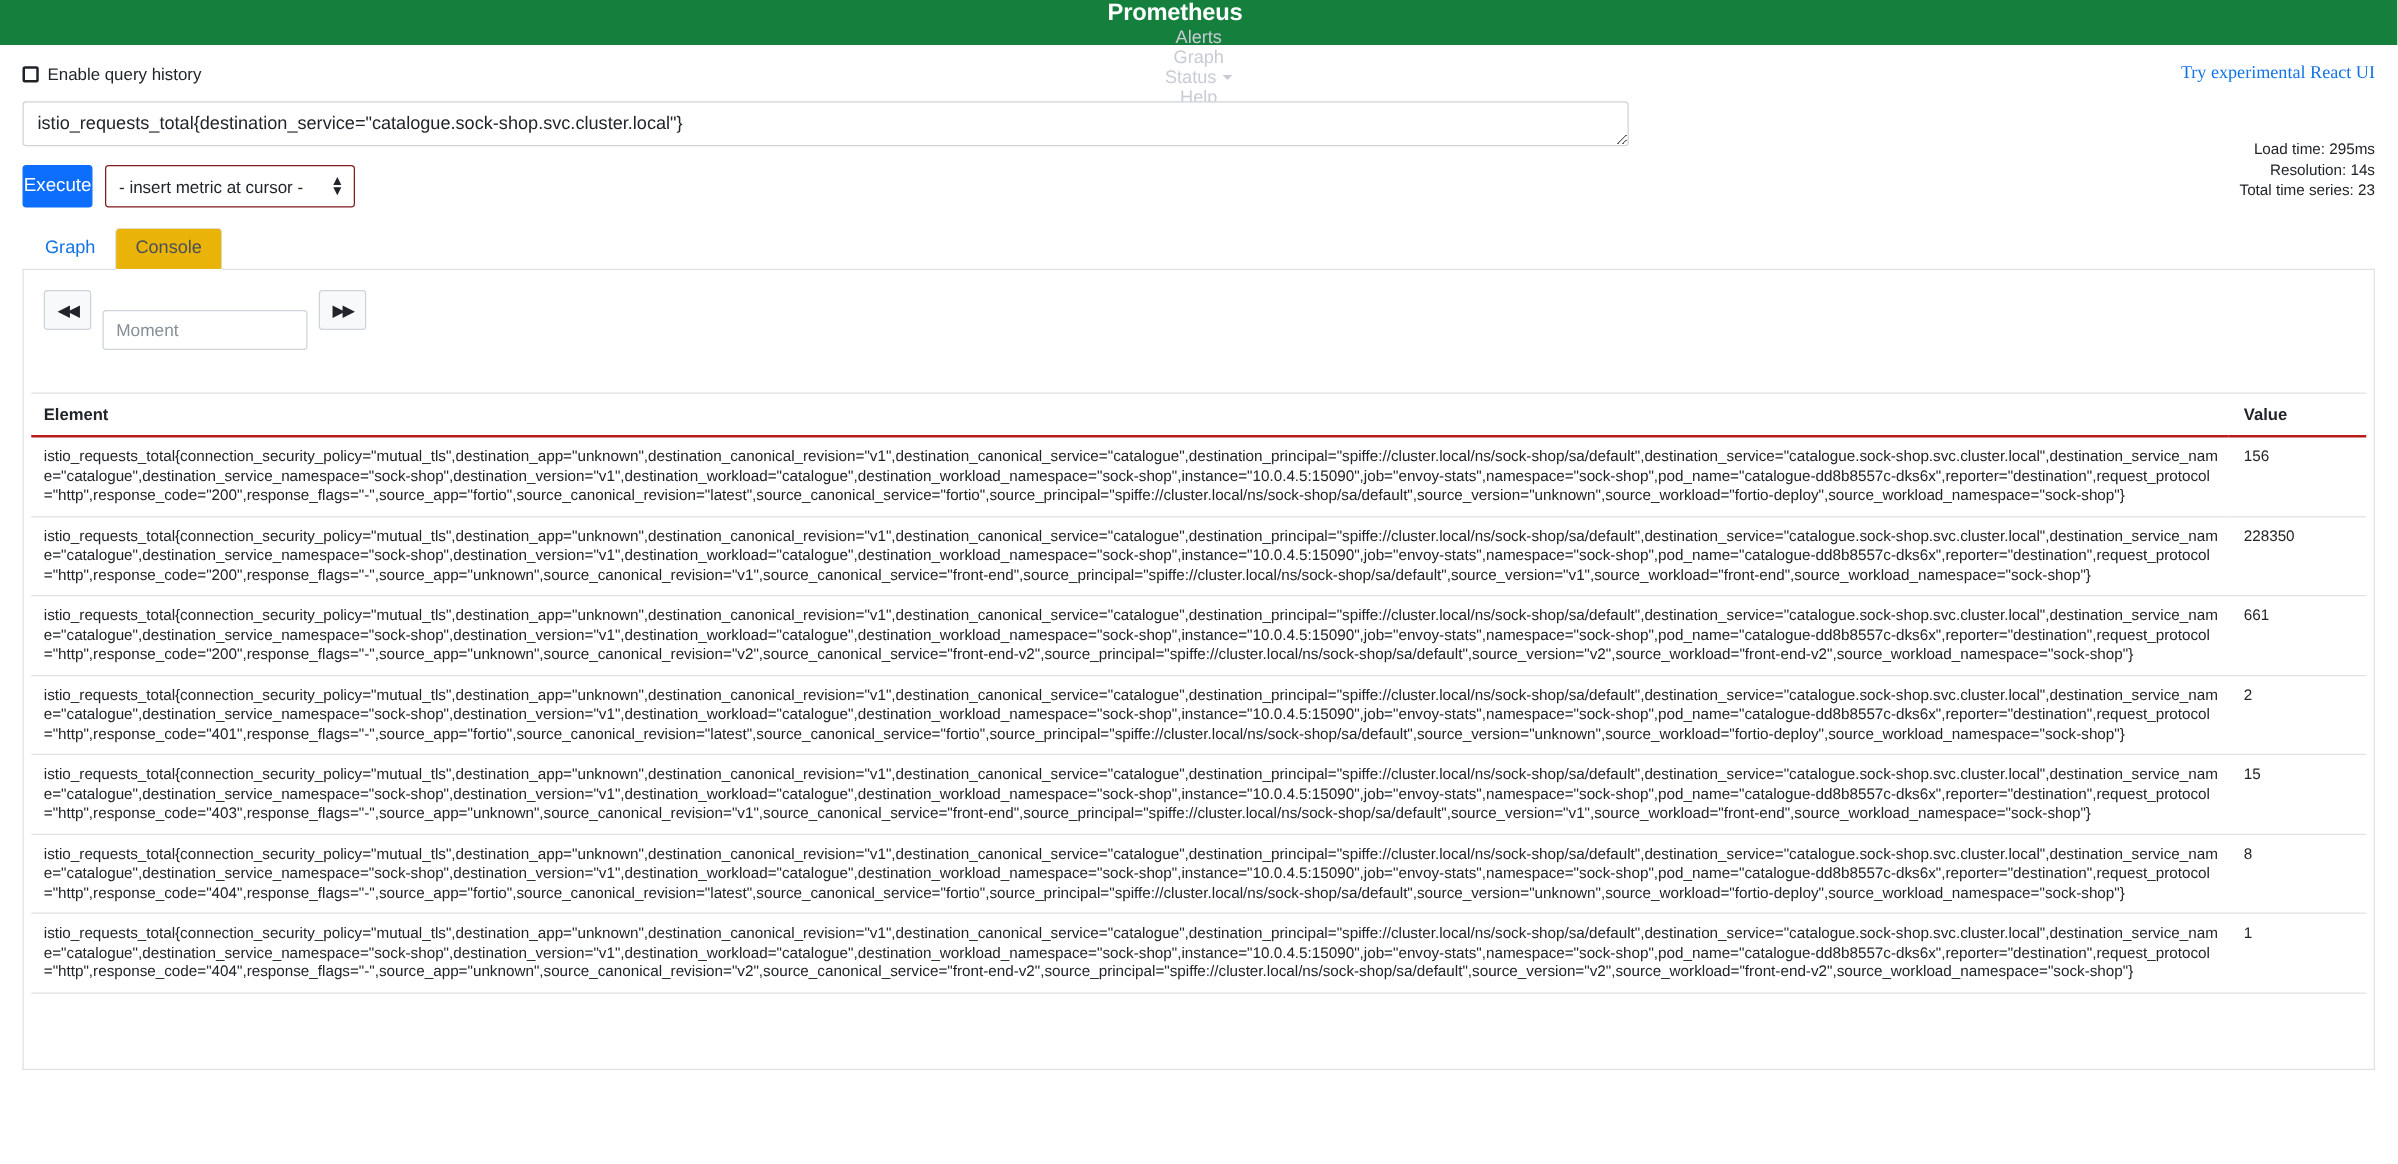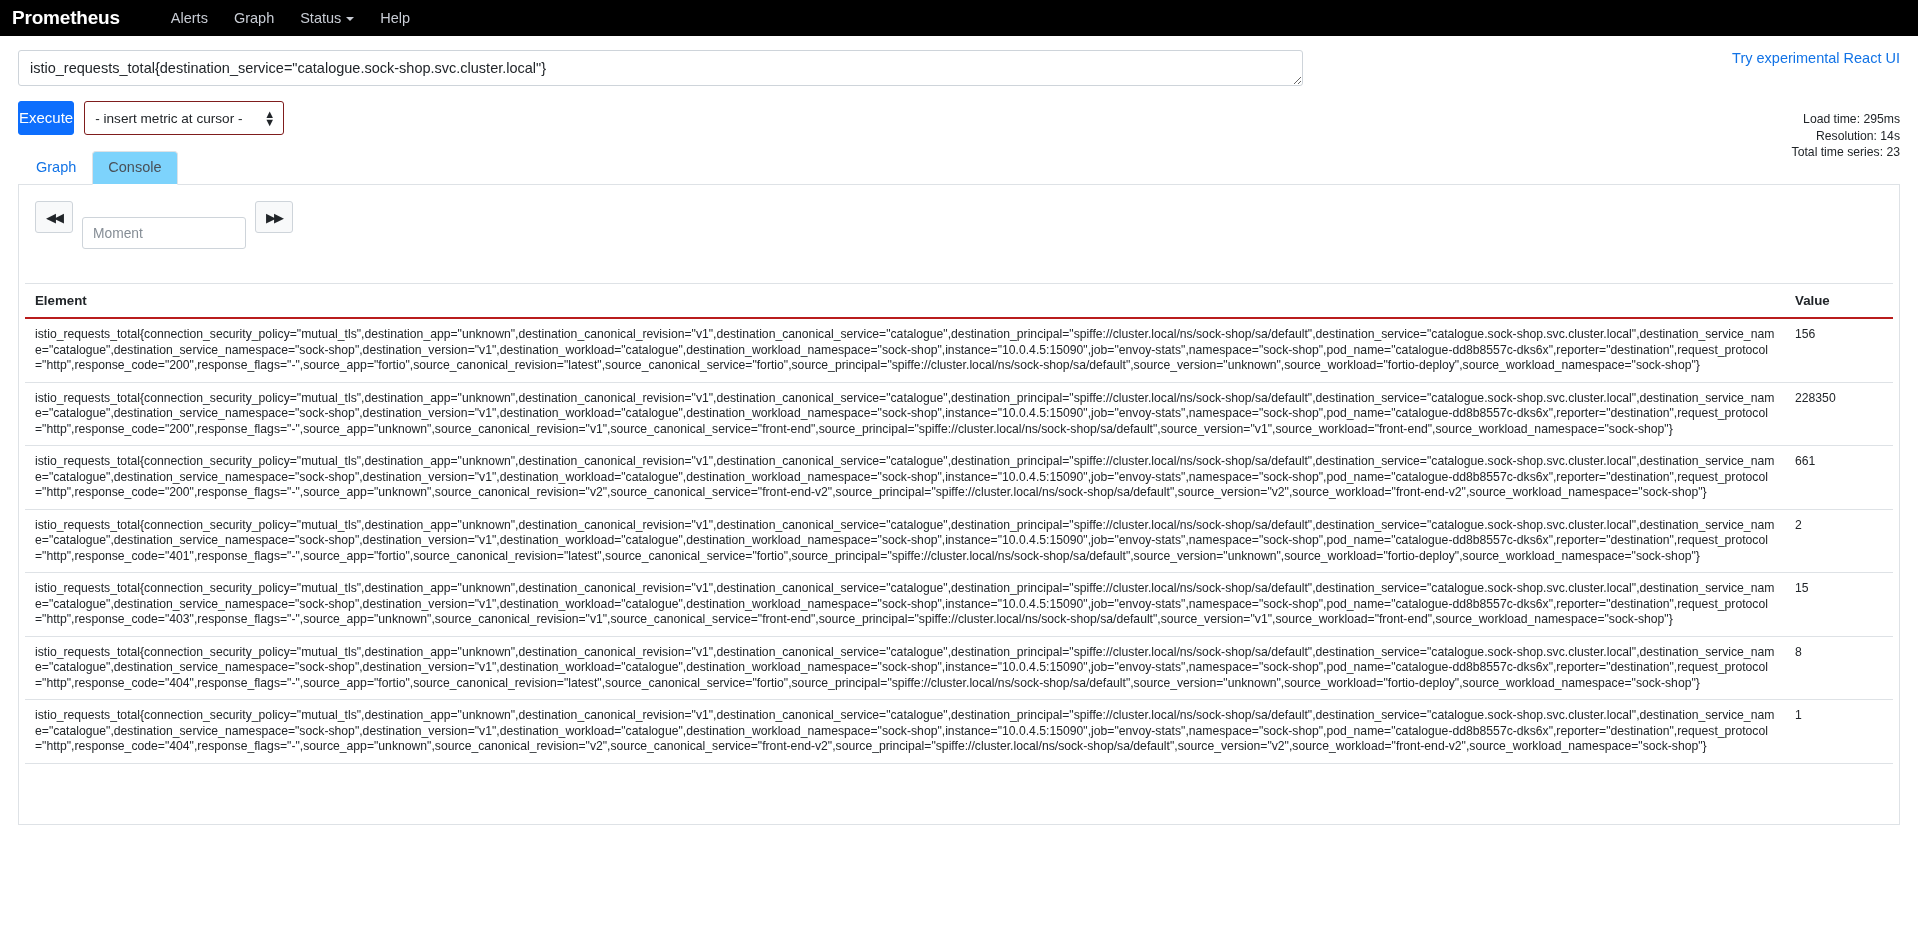--- a/index.html
+++ b/index.html
@@ -7,26 +7,27 @@
     margin: 0;
     padding: 0;
     background: #ffffff;
     font-family: "Liberation Sans", sans-serif;
     color: #212529;
   }
   body { width: 1918px; min-height: 931px; }
 
   
   .navbar {
-    background: #000000;
+    background: #15803d;
     height: 36px;
     display: flex;
     align-items: center;
-    padding: 0 12px;
+    padding: 0 22px;
     gap: 0;
+    flex-direction: column;
   }
   .brand {
     color: #ffffff;
     font-size: 19px;
     font-weight: bold;
     margin-right: 38px;
     letter-spacing: -0.2px;
     cursor: pointer;
   }
   .nav-link {
@@ -76,20 +77,21 @@
   }
 
   .react-link {
     color: #1273e6;
     font-size: 14.5px;
     text-decoration: none;
     cursor: pointer;
     position: absolute;
     right: 18px;
     top: 14px;
+    font-family: Liberation Serif, serif;
   }
 
   .meta {
     position: absolute;
     right: 18px;
     top: 75px;
     text-align: right;
     font-size: 12.2px;
     color: #212529;
     line-height: 16.5px;
@@ -176,21 +178,21 @@
     padding: 6px 15px 7px 15px;
     cursor: pointer;
     border: 1px solid transparent;
     border-radius: 4px 4px 0 0;
     margin-bottom: -1px;
     color: #1273e6;
     line-height: 19px;
   }
   .tab.active {
     color: #495057;
-    background: #7dd3fc;
+    background: #eab308;
     border-color: #dee2e6 #dee2e6 #fff;
   }
 
   
   .panel {
     border: 1px solid #dee2e6;
     border-top: none;
     padding: 14px 6px 10px 6px;
     min-height: 640px;
   }
@@ -278,20 +280,24 @@
   <a class="nav-link">Alerts</a>
   <a class="nav-link">Graph</a>
   <a class="nav-link"><span>Status</span><span class="caret"></span></a>
   <a class="nav-link">Help</a>
 </div>
 
 <div class="page">
 
   <a class="react-link">Try experimental React UI</a>
 
+  <div class="history-wrap">
+    <span class="cb"></span>
+    <span class="history-label">Enable query history</span>
+  </div>
 
   <div class="meta">
     <div>Load time: 295ms</div>
     <div>Resolution: 14s</div>
     <div>Total time series: 23</div>
   </div>
 
   <textarea class="query-box" rows="1" placeholder="Expression (press Shift+Enter for newlines)" style="">istio_requests_total{destination_service="catalogue.sock-shop.svc.cluster.local"}</textarea>
 
   <div class="controls">

